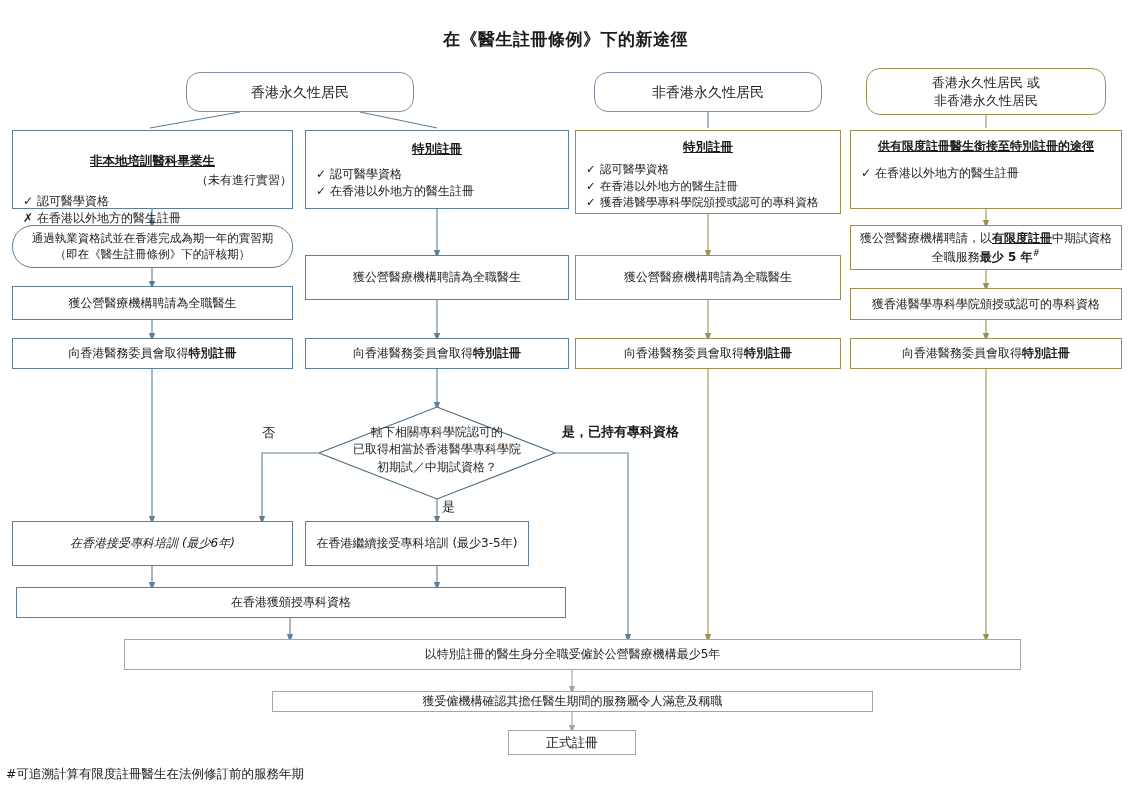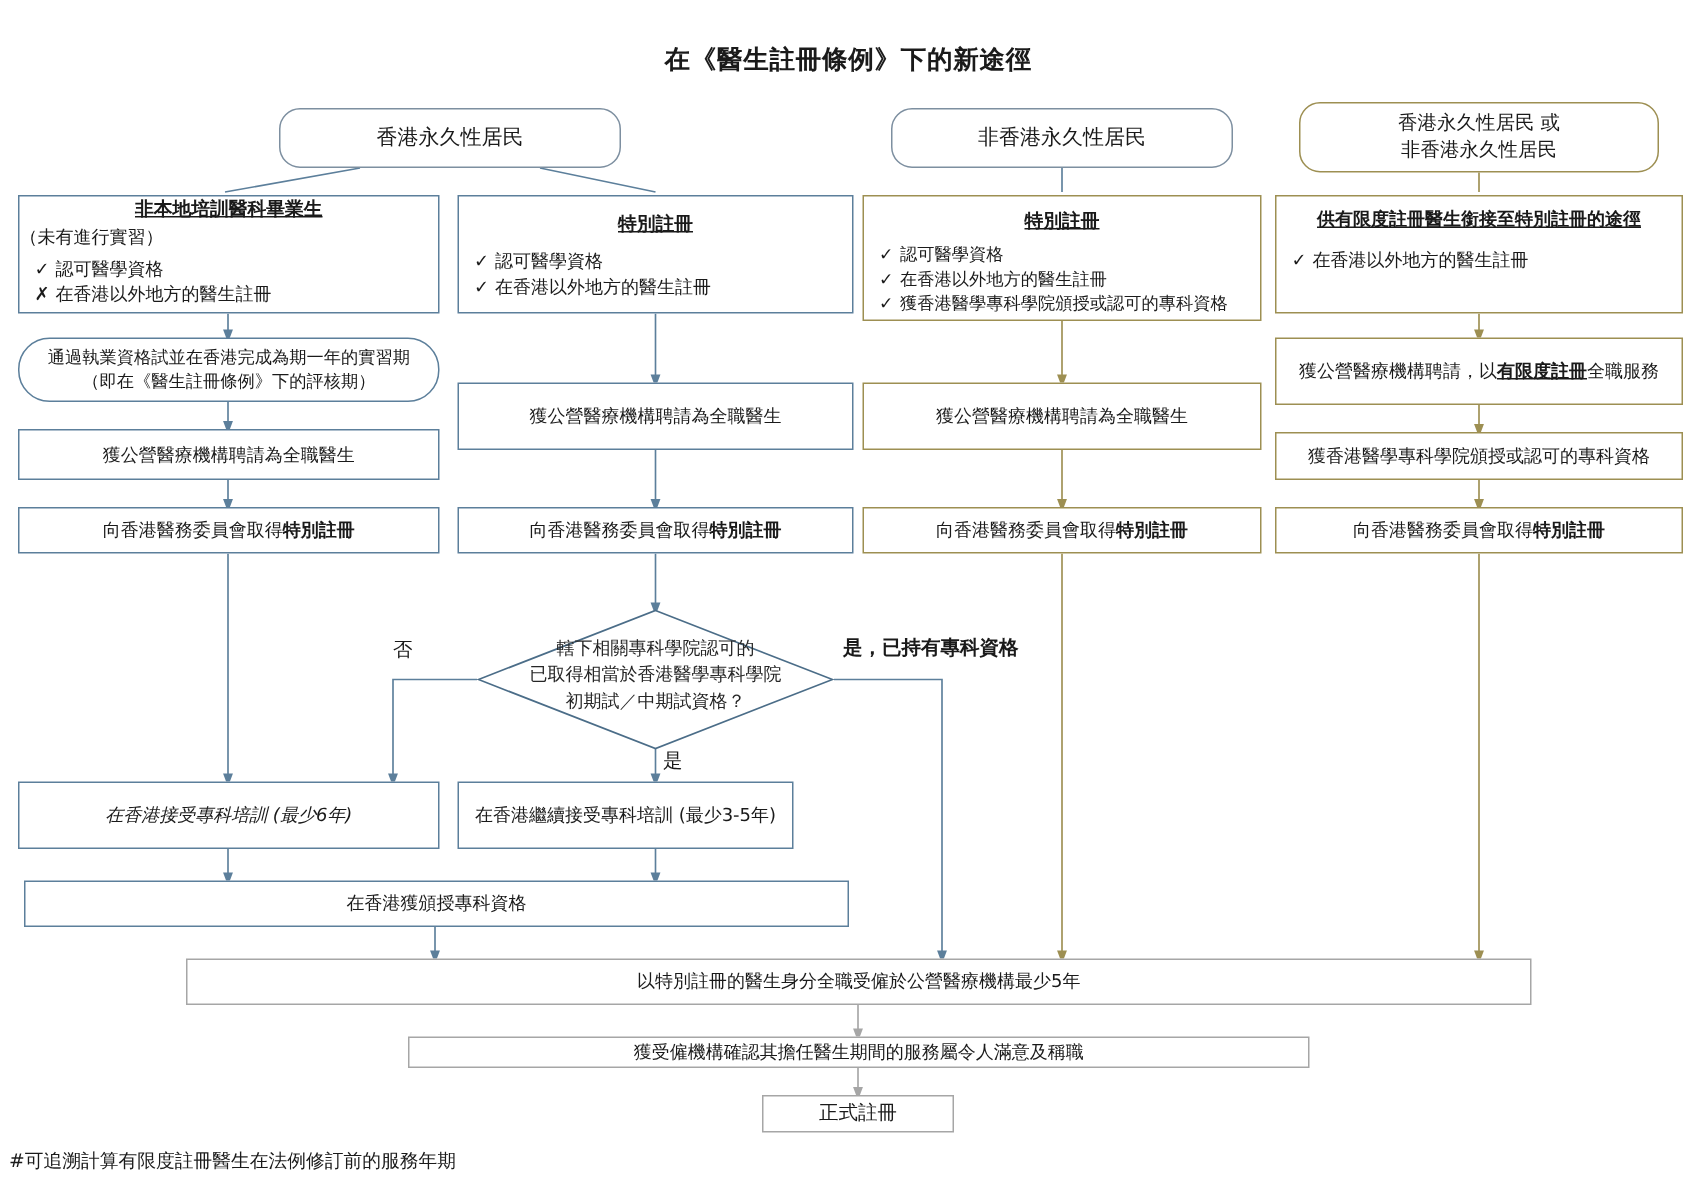--- a/index.html
+++ b/index.html
@@ -20,21 +20,21 @@
   .rounded{border-radius:14px;border:1px solid #7d8fa0;}
   .rounded.olive{border:1px solid #9d8f52;}
   .rect{border:1px solid #5c7f9b;}
   .rect.olive{border:1px solid #9d8f52;}
   .rect.gray{border:1px solid #a6a6a6;}
 
   .ctr{display:flex;align-items:center;justify-content:center;height:100%;text-align:center;}
   .ctr-inner{width:100%;line-height:1.35;}
 
   .hdr{display:block;text-align:center;font-weight:bold;text-decoration:underline;margin-bottom:2px;}
-  .sub{display:block;text-align:left;}
+  .sub{display:block;text-align:right;}
   .crit{padding:0 0 0 10px;text-align:left;}
   .crit .row{display:block;white-space:nowrap;line-height:1.45;}
   .mark{display:inline-block;width:14px;font-weight:bold;}
 
   .f12{font-size:12px;}
   .f12-5{font-size:12.5px;}
   .f13{font-size:13px;}
   .f14{font-size:14px;}
   .f11{font-size:11.5px;}
   .b{font-weight:bold;}
@@ -131,21 +131,21 @@
 
   <div class="node rounded olive" style="left:866px;top:68px;width:240px;height:47px;">
     <div class="ctr">
         <div class="ctr-inner f13">
       <span style="display:block;">香港永久性居民 或</span>
       <span style="display:block;">非香港永久性居民</span>
     </div>
       </div>
   </div>
 
-  <div class="node rect" style="left:12px;top:130px;width:281px;height:79px;padding-top:0;">
+  <div class="node rect" style="left:12px;top:130px;width:281px;height:79px;padding-top:22px;">
     <span class="hdr f12-5">非本地培訓醫科畢業生</span>
     <span class="sub f12">（未有進行實習）</span>
     <div class="crit f12" style="margin-top:4px;">
       <span class="row">
         <span class="mark">✓</span><span>認可醫學資格</span>
       </span>
       <span class="row">
         <span class="mark">✗</span><span>在香港以外地方的醫生註冊</span>
       </span>
     </div>
@@ -235,21 +235,24 @@
         <div class="ctr-inner f12">
       <span>向香港醫務委員會取得</span><span class="b">特別註冊</span>
     </div>
       </div>
   </div>
 
   <div class="node rect olive" style="left:850px;top:225px;width:272px;height:45px;">
     <div class="ctr">
         <div class="ctr-inner f12">
       <span style="display:block;">
-        <span>獲公營醫療機構聘請，以</span><span class="b u">有限度註冊</span><span>全職服務</span>
+        <span>獲公營醫療機構聘請，以</span><span class="b u">有限度註冊</span><span>中期試資格</span>
+      </span>
+      <span style="display:block;">
+        <span>全職服務</span><span class="b">最少 5 年</span><span class="sup">#</span>
       </span>
     </div>
       </div>
   </div>
 
   <div class="node rect olive" style="left:850px;top:288px;width:272px;height:32px;">
     <div class="ctr">
         <div class="ctr-inner f12">獲香港醫學專科學院頒授或認可的專科資格</div>
       </div>
   </div>

